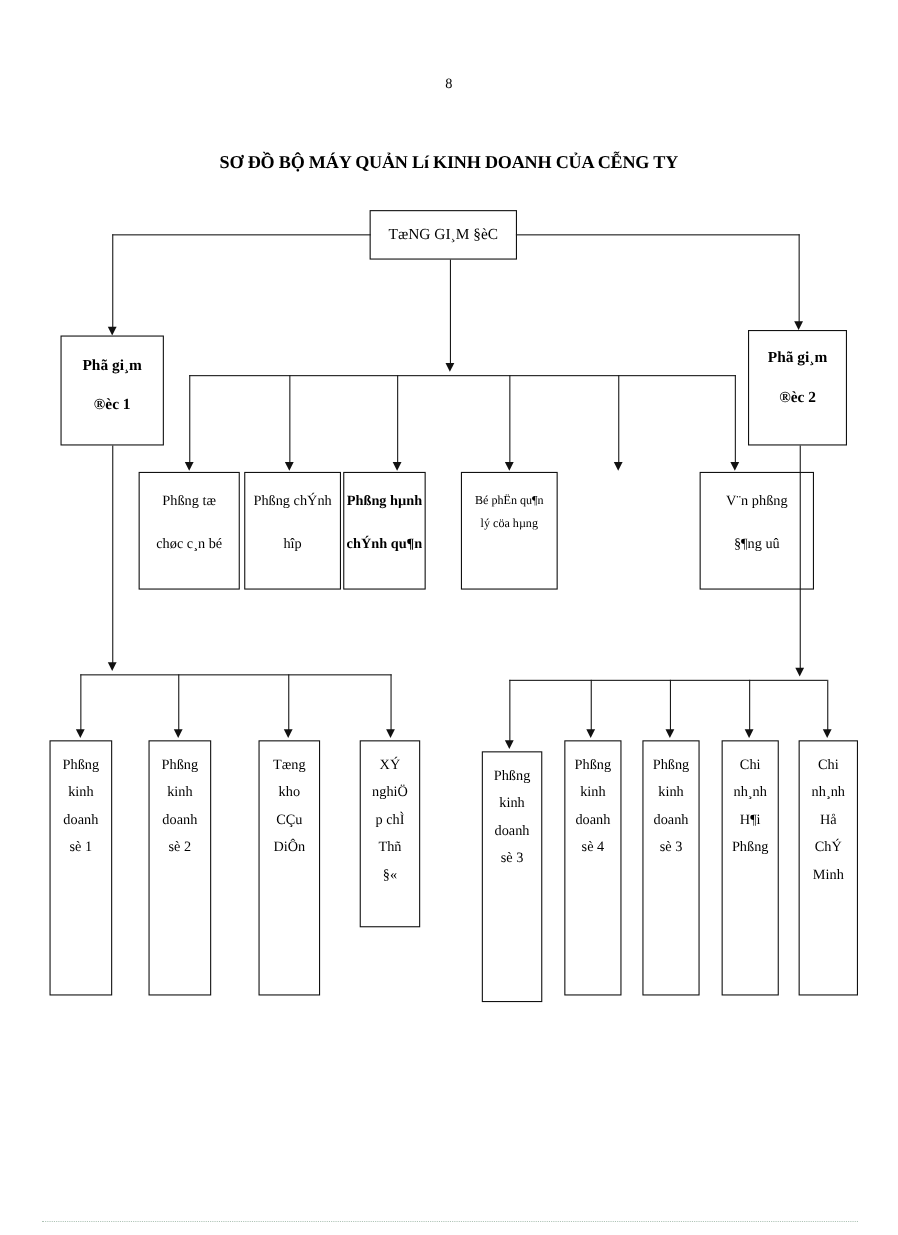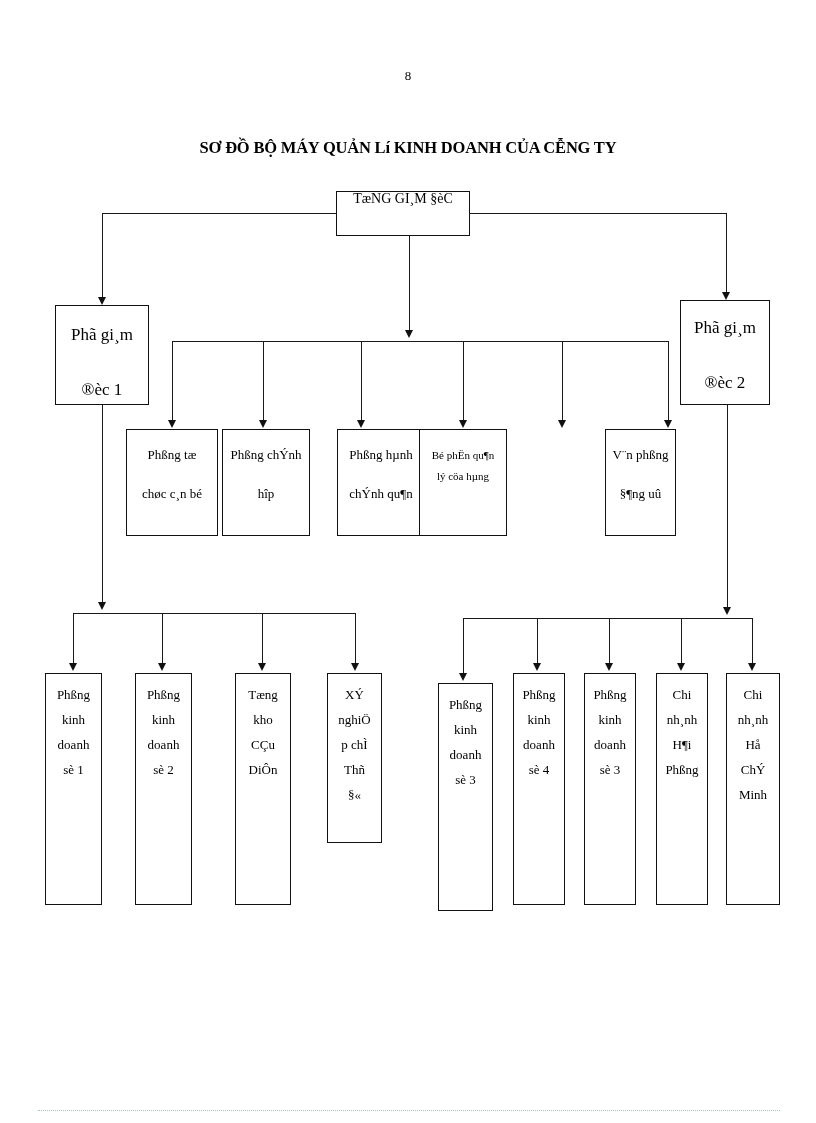--- a/index.html
+++ b/index.html
@@ -55,28 +55,28 @@
     flex-direction: column;
     align-items: center;
     width: 100%;
   }
   .node .ln {
     display: block;
     white-space: nowrap;
   }
   
   .node.top {
-    justify-content: flex-start;
+    justify-content: center;
     padding: 0;
   }
   .node.top .ln { font-size: 14px; }
   
   .node.deputy { justify-content: flex-start; padding-top: 20px; }
-  .node.deputy .ln { margin-bottom: 22px; font-size: 17px; }
-  .node.deputy .ln:last-child { margin-bottom: 0; margin-top: 16px; }
+  .node.deputy .ln { margin-bottom: 22px; font-size: 14px; font-weight: bold; }
+  .node.deputy .ln:last-child { margin-bottom: 0; }
   
   .node.dept { justify-content: flex-start; padding-top: 18px; }
   .node.dept .ln { margin-bottom: 26px; font-size: 13px; }
   .node.dept .ln:last-child { margin-bottom: 0; }
   .node.dept.small .ln { font-size: 11px; margin-bottom: 10px; }
   
   .node.unit { justify-content: flex-start; padding-top: 14px; }
   .node.unit .ln { margin-bottom: 12px; font-size: 13px; }
   .node.unit .ln:last-child { margin-bottom: 0; }
 
@@ -169,36 +169,36 @@
     </div>
   </div>
 
   <div class="node dept" style="left:222px; top:429px; width:88px; height:107px;">
     <div class="lines">
       <span class="ln">Phßng chÝnh</span>
       <span class="ln">hîp</span>
     </div>
   </div>
 
-  <div class="node dept" style="left:337px; top:429px; width:88px; height:107px;">
+  <div class="node dept" style="left:312px; top:429px; width:75px; height:107px;font-weight:bold;">
     <div class="lines">
       <span class="ln">Phßng hµnh</span>
       <span class="ln">chÝnh qu¶n</span>
     </div>
   </div>
 
   <div class="node dept small" style="left:419px; top:429px; width:88px; height:107px; padding-top:20px;">
     <div class="lines">
       <span class="ln">Bé phËn qu¶n</span>
       <span class="ln">lý cöa hµng</span>
     </div>
   </div>
 
 
-  <div class="node dept" style="left:605px; top:429px; width:71px; height:107px;font-family:Liberation Serif, serif;">
+  <div class="node dept" style="left:636px; top:429px; width:104px; height:107px;font-family:Liberation Serif, serif;">
     <div class="lines">
       <span class="ln">V¨n phßng</span>
       <span class="ln">§¶ng uû</span>
     </div>
   </div>
 
   <div class="edge v" style="left:102px; top:405px; height:200px;"></div>
   <div class="arrow" style="left:97.5px; top:602px;"></div>
 
   <div class="edge h" style="left:73px; top:613px; width:283px;"></div>

